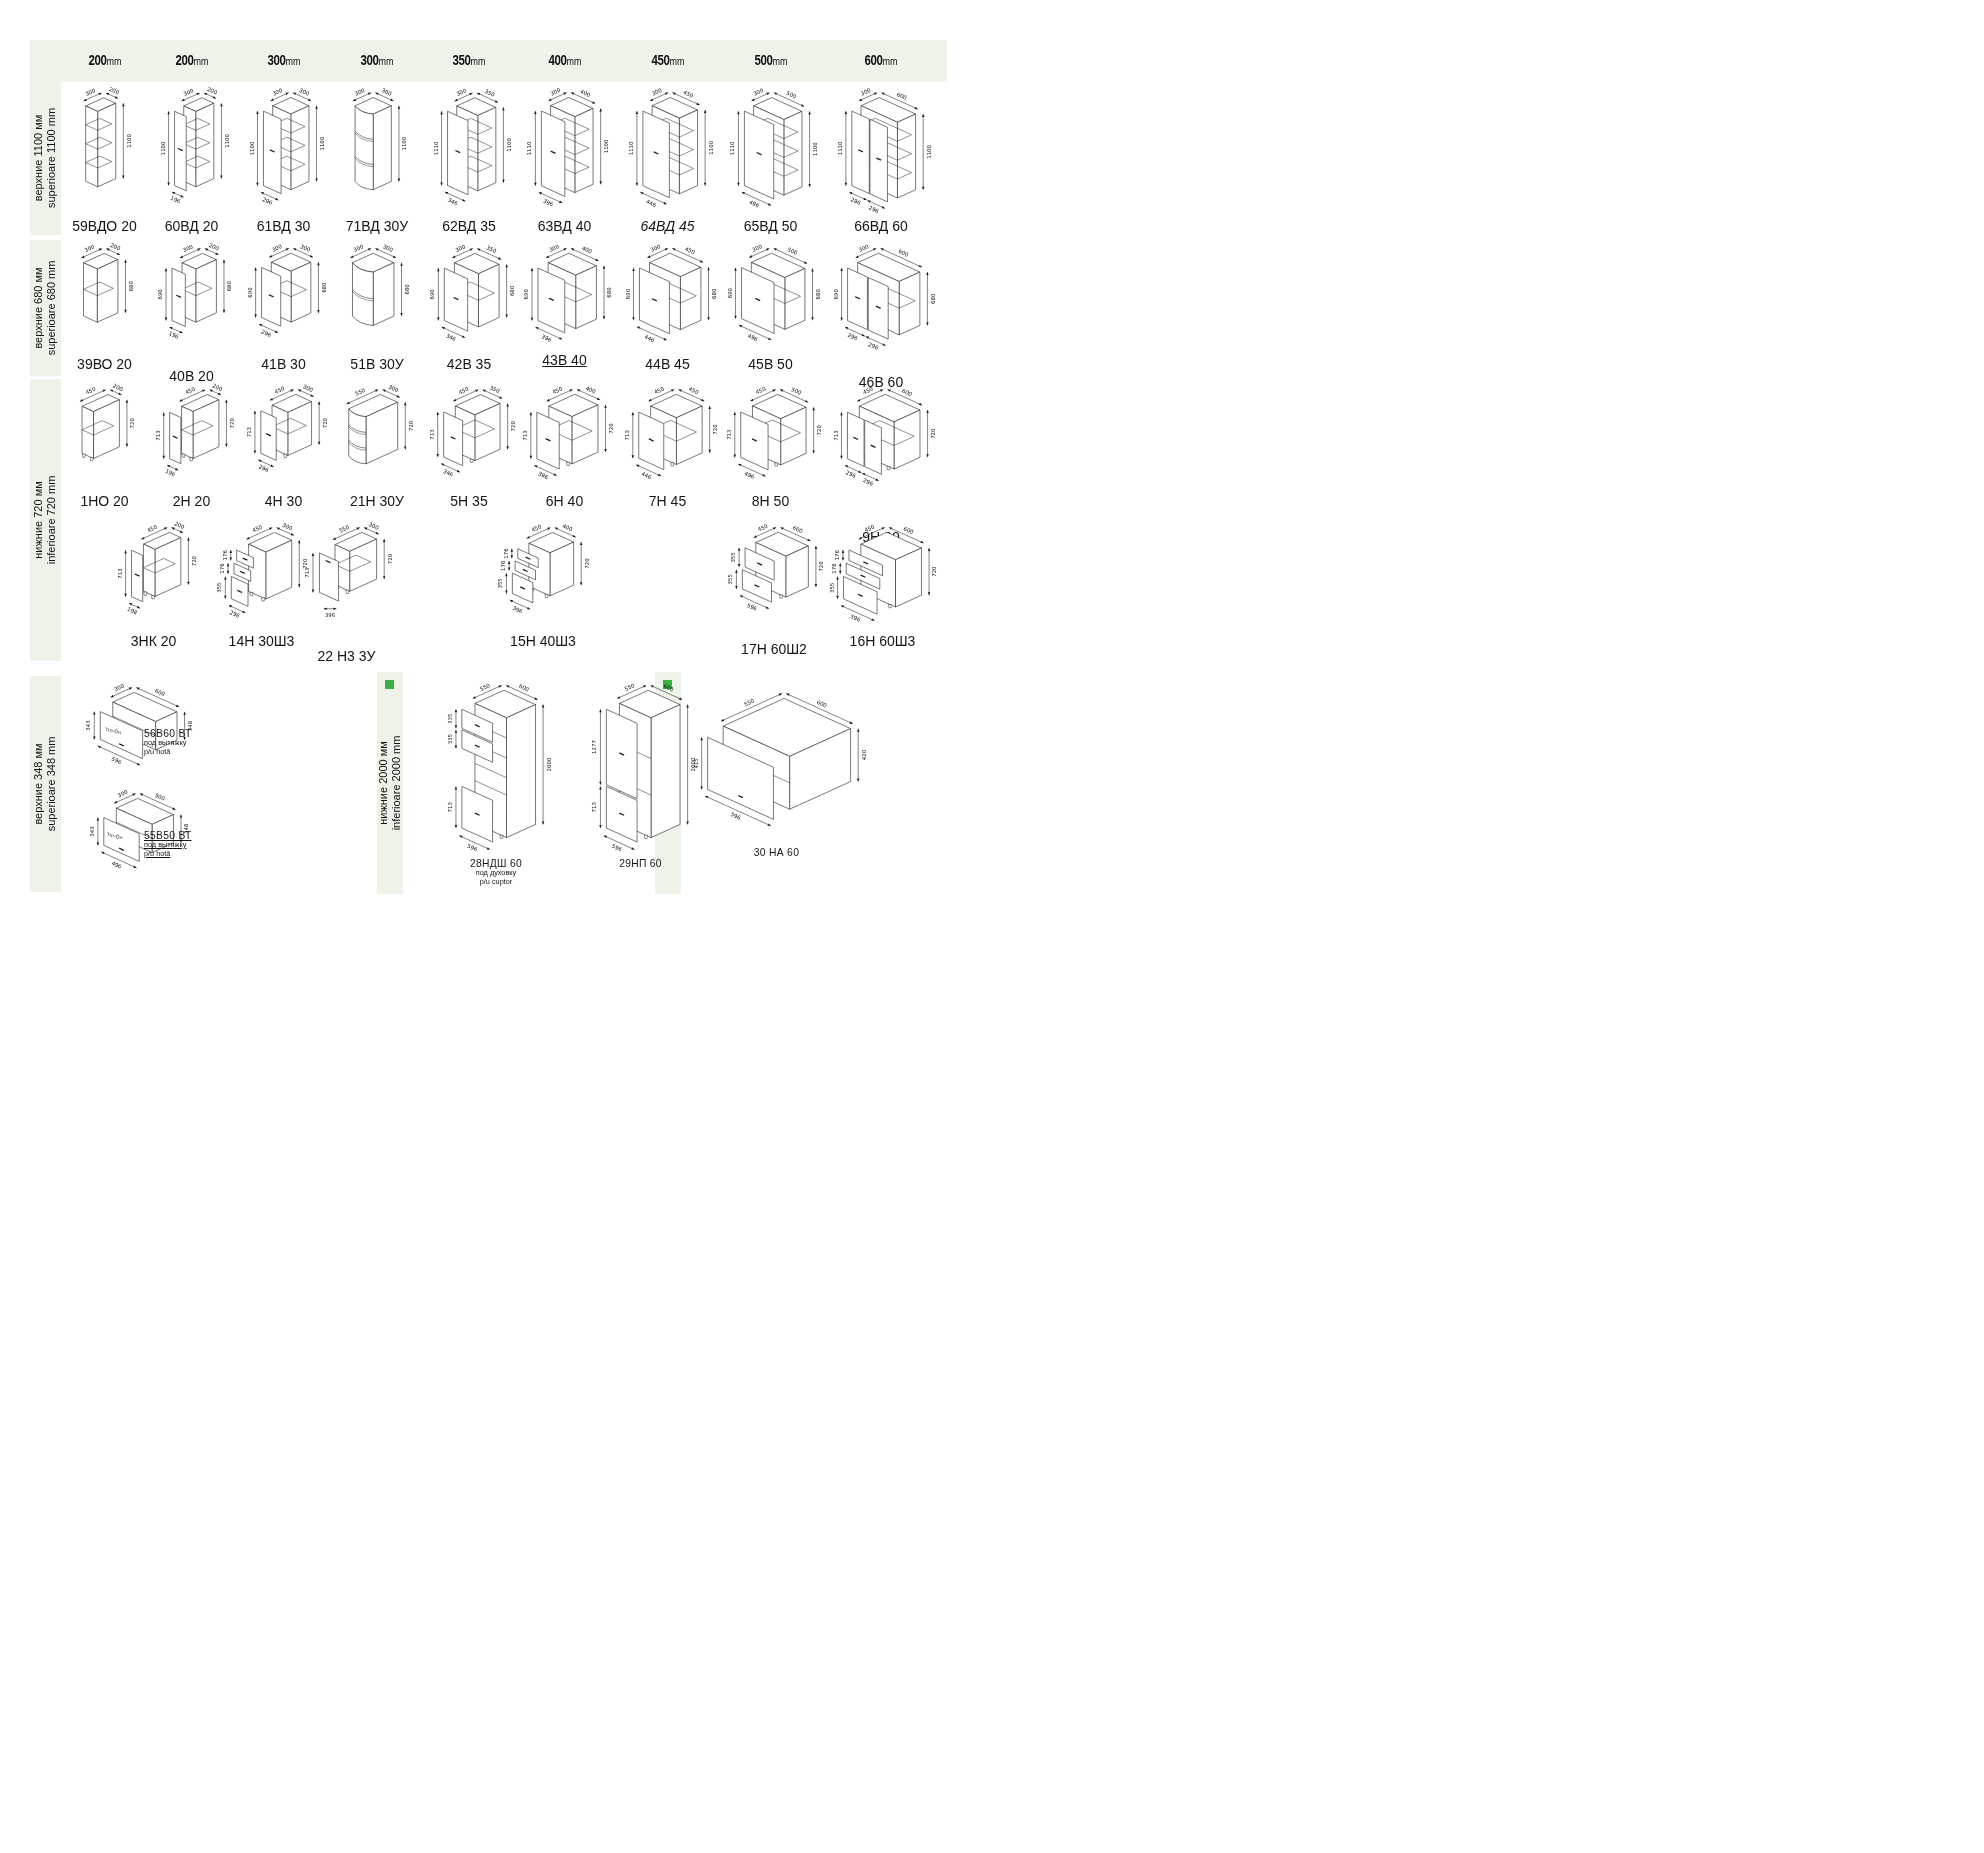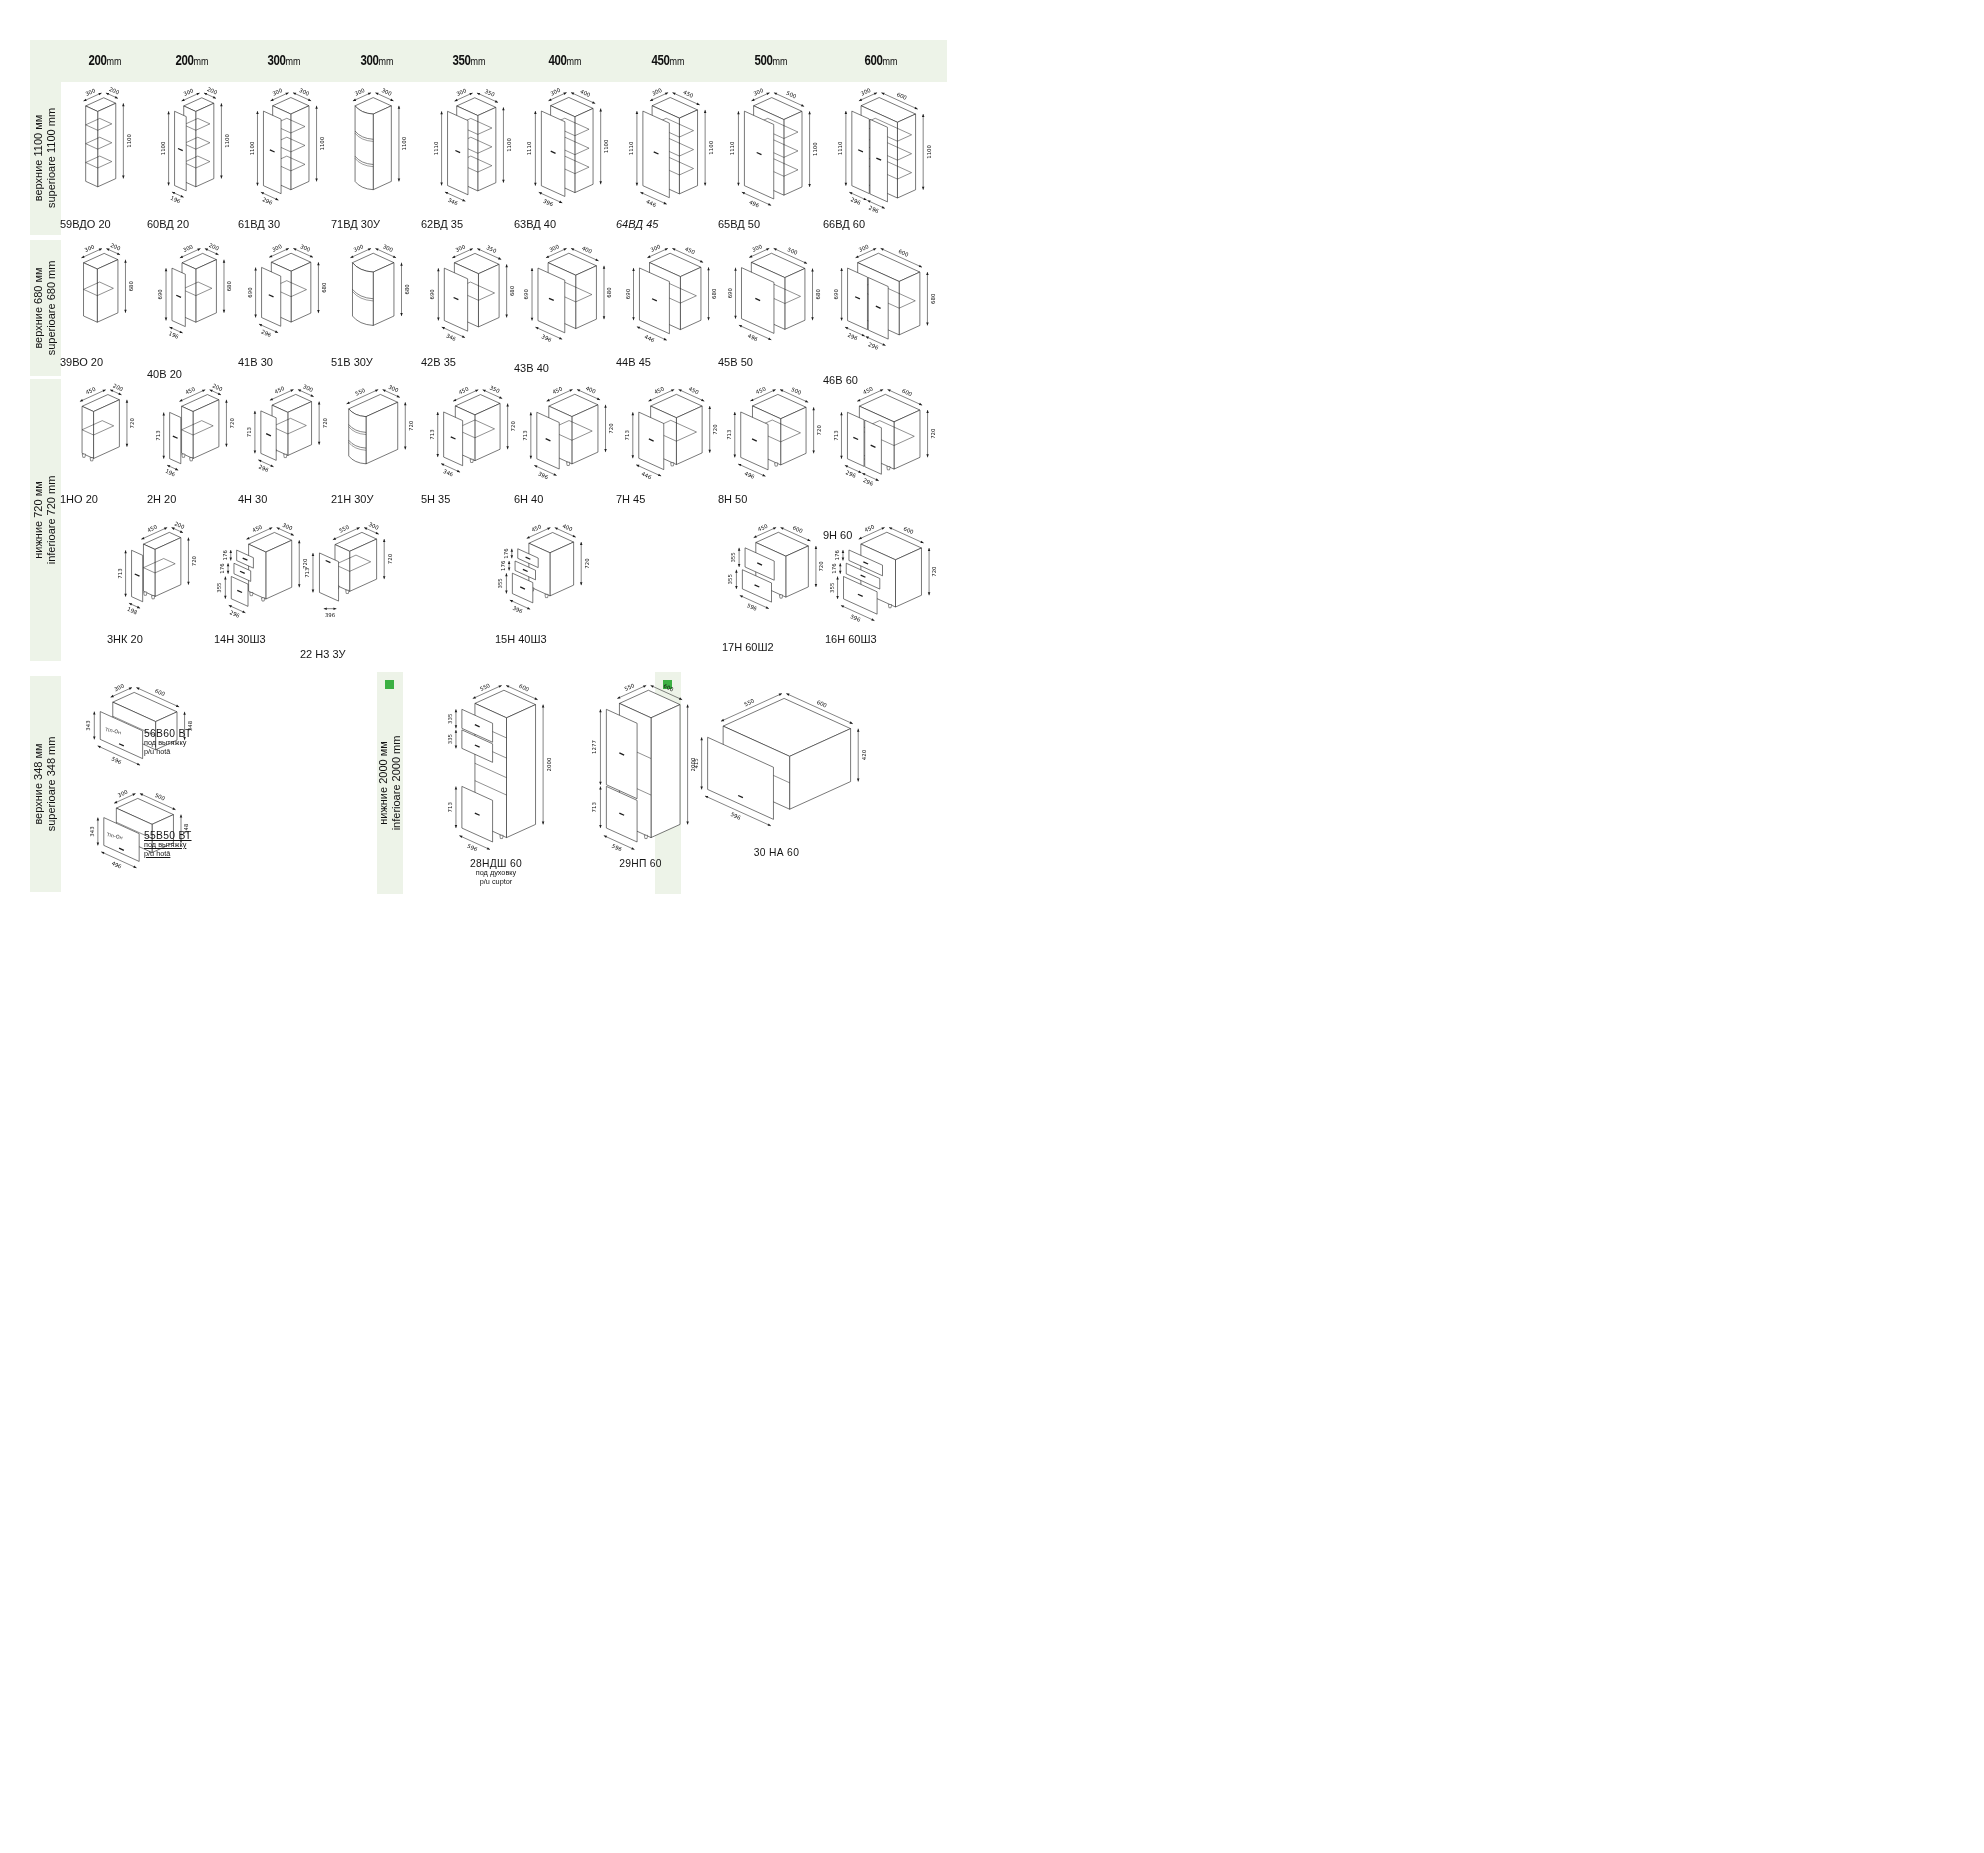--- a/index.html
+++ b/index.html
@@ -6,21 +6,21 @@
   #canvas{position:relative;width:992px;height:927px;background:#fff;overflow:hidden;}
   .hstrip{position:absolute;background:#edf3e8;}
   .colhead{position:absolute;width:60px;text-align:center;color:#111;transform:scaleX(.82);white-space:nowrap;}
   .colhead b{font-size:14px;font-weight:700;letter-spacing:-0.5px;}
   .colhead span{font-size:11px;font-weight:400;}
   .strip{position:absolute;background:#edf3e8;display:flex;align-items:center;justify-content:center;}
   .vtext{transform:rotate(-90deg);white-space:nowrap;text-align:center;color:#111;font-size:11px;line-height:1.18;}
   .sq{position:absolute;width:9.2px;height:9.2px;background:#3cb043;}
   .cell{position:absolute;}
   .cell svg{position:absolute;left:0;top:0;overflow:visible;}
-  .code{position:absolute;left:0;width:100%;font-size:11px;color:#151515;white-space:nowrap;}
+  .code{position:absolute;left:0;width:100%;text-align:center;font-size:14px;color:#151515;white-space:nowrap;}
   .lblk{position:absolute;color:#151515;white-space:nowrap;text-align:left;}
   .lblk .c{font-size:10.3px;letter-spacing:0.3px;}
   .lblk .p{font-size:7.3px;line-height:1.2;}
 </style>
 </head>
 <body>
 
 <div id="canvas">
     <div class="hstrip" style="left: 30px; top: 40px; width: 917px; height: 42px;">
       <div class="colhead" style="left: 45px; top: 12px;"><b>200</b><span>mm</span></div>
@@ -542,21 +542,21 @@
         <text x="74.09477350128935" y="21.50670170283656" fill="#111111" font-size="10" font-family="DejaVu Sans" text-anchor="middle" dominant-baseline="middle" transform="rotate(-24.4 74.1 21.5)">300</text>
         <line x1="104.959" y1="21.000000000000004" x2="155.999" y2="44.2" stroke="#1c1c1c" stroke-width="1"></line>
         <polygon points="104.959,21.000000000000004 109.02316357615844,25.413906934477335 110.95687305550491,21.1597460799151" fill="#1c1c1c"></polygon>
         <polygon points="155.999,44.2 151.93483642384155,39.78609306552267 150.0011269444951,44.04025392008491" fill="#1c1c1c"></polygon>
         <text x="134.20322649871065" y="24.406701702836557" fill="#111111" font-size="10" font-family="DejaVu Sans" text-anchor="middle" dominant-baseline="middle" transform="rotate(24.4 134.2 24.4)">400</text>
         <line x1="165.999" y1="151.79999999999998" x2="165.999" y2="53.19999999999999" stroke="#1c1c1c" stroke-width="1"></line>
         <polygon points="165.999,151.79999999999998 168.3355100538519,146.27363403598267 163.6624899461481,146.27363403598267" fill="#1c1c1c"></polygon>
         <polygon points="165.999,53.19999999999999 163.6624899461481,58.7263659640173 168.3355100538519,58.7263659640173" fill="#1c1c1c"></polygon>
         <text x="176.999" y="102.49999999999999" fill="#111111" font-size="10" font-family="DejaVu Sans" text-anchor="middle" dominant-baseline="middle" transform="rotate(-90.0 177.0 102.5)">680</text>
       </svg>
-      <div class="code" style="top: 125px;">43В 40</div>
+      <div class="code" style="top: 115px; text-decoration: underline;">43В 40</div>
     </div>
     <div class="cell" style="left: 616px; top: 237px; width: 103px; height: 133px;">
       <svg width="103" height="118" viewBox="0 0 190 218">
         <polygon points="61.8,47.3 118.8,73.2 156.8,55.9 99.8,30.0" fill="#fff" stroke="#1c1c1c" stroke-width="1.1" stroke-linejoin="round"></polygon>
         <polygon points="118.8,171.1 156.8,153.8 156.8,55.9 118.8,73.2" fill="#fff" stroke="#1c1c1c" stroke-width="1.1" stroke-linejoin="round"></polygon>
         <polygon points="61.8,145.2 118.8,171.1 118.8,73.2 61.8,47.3" fill="#fff" stroke="#1c1c1c" stroke-width="1.1" stroke-linejoin="round"></polygon>
         <polyline points="91.4,82.7 61.8,96.2 118.8,122.1 148.4,108.6" fill="none" stroke="#1c1c1c" stroke-width="0.9"></polyline>
         <line x1="91.42999999999999" y1="82.73939393939395" x2="148.43" y2="108.64848484848486" stroke="#1c1c1c" stroke-width="0.9"></line>
         <polygon points="43.2,153.6 98.5,178.7 98.5,82.3 43.2,57.2" fill="#fff" stroke="#1c1c1c" stroke-width="1.1" stroke-linejoin="round"></polygon>
         <line x1="66.45499999999998" y1="114.02936363636363" x2="75.255" y2="118.02936363636363" stroke="#1c1c1c" stroke-width="2.4"></line>

